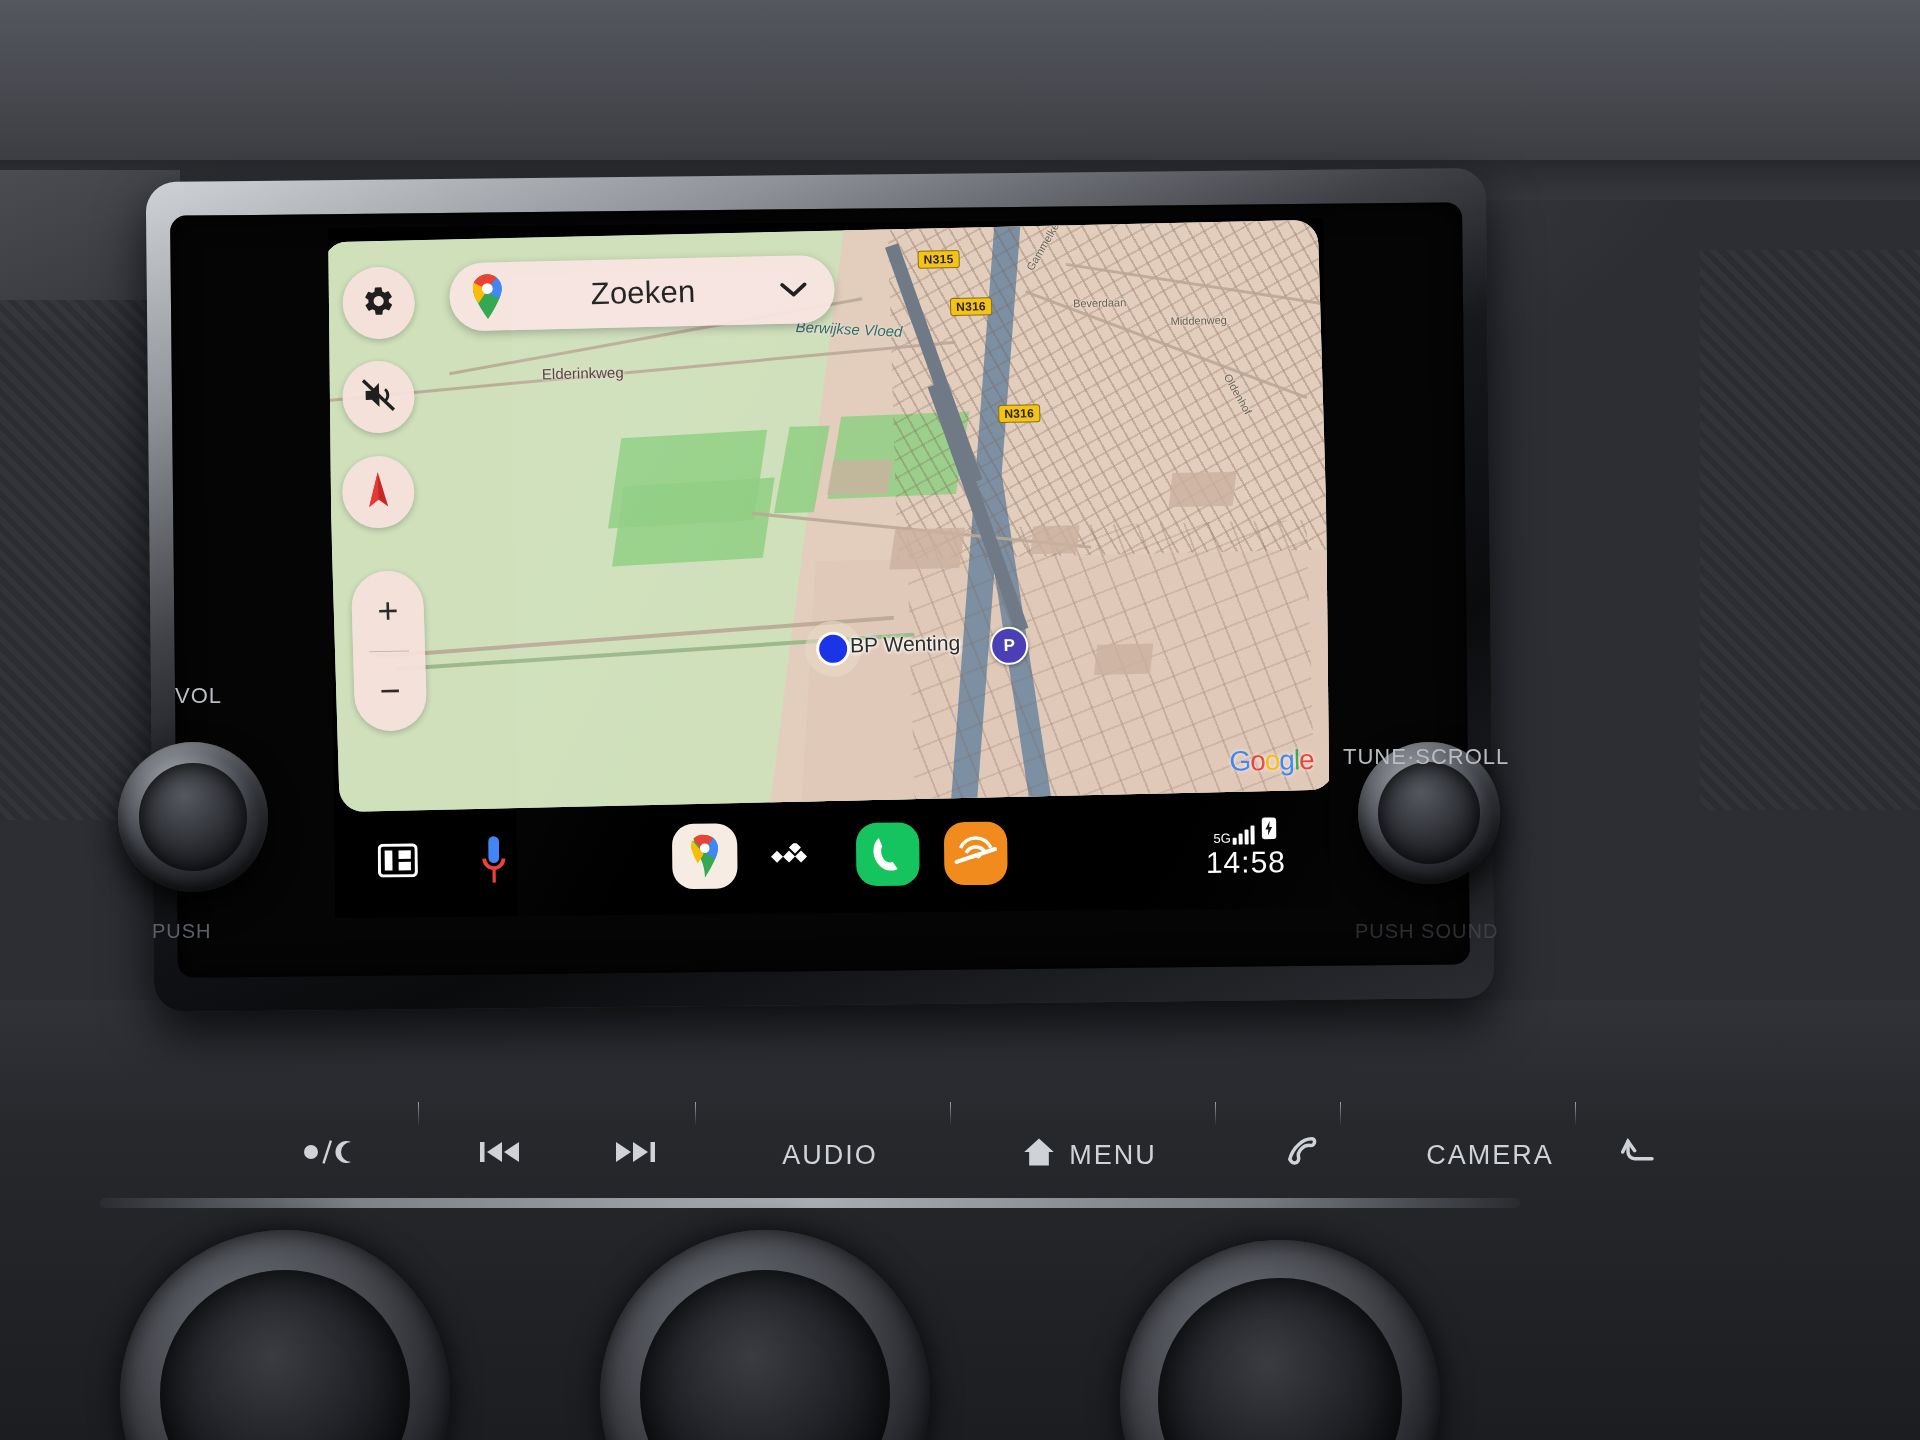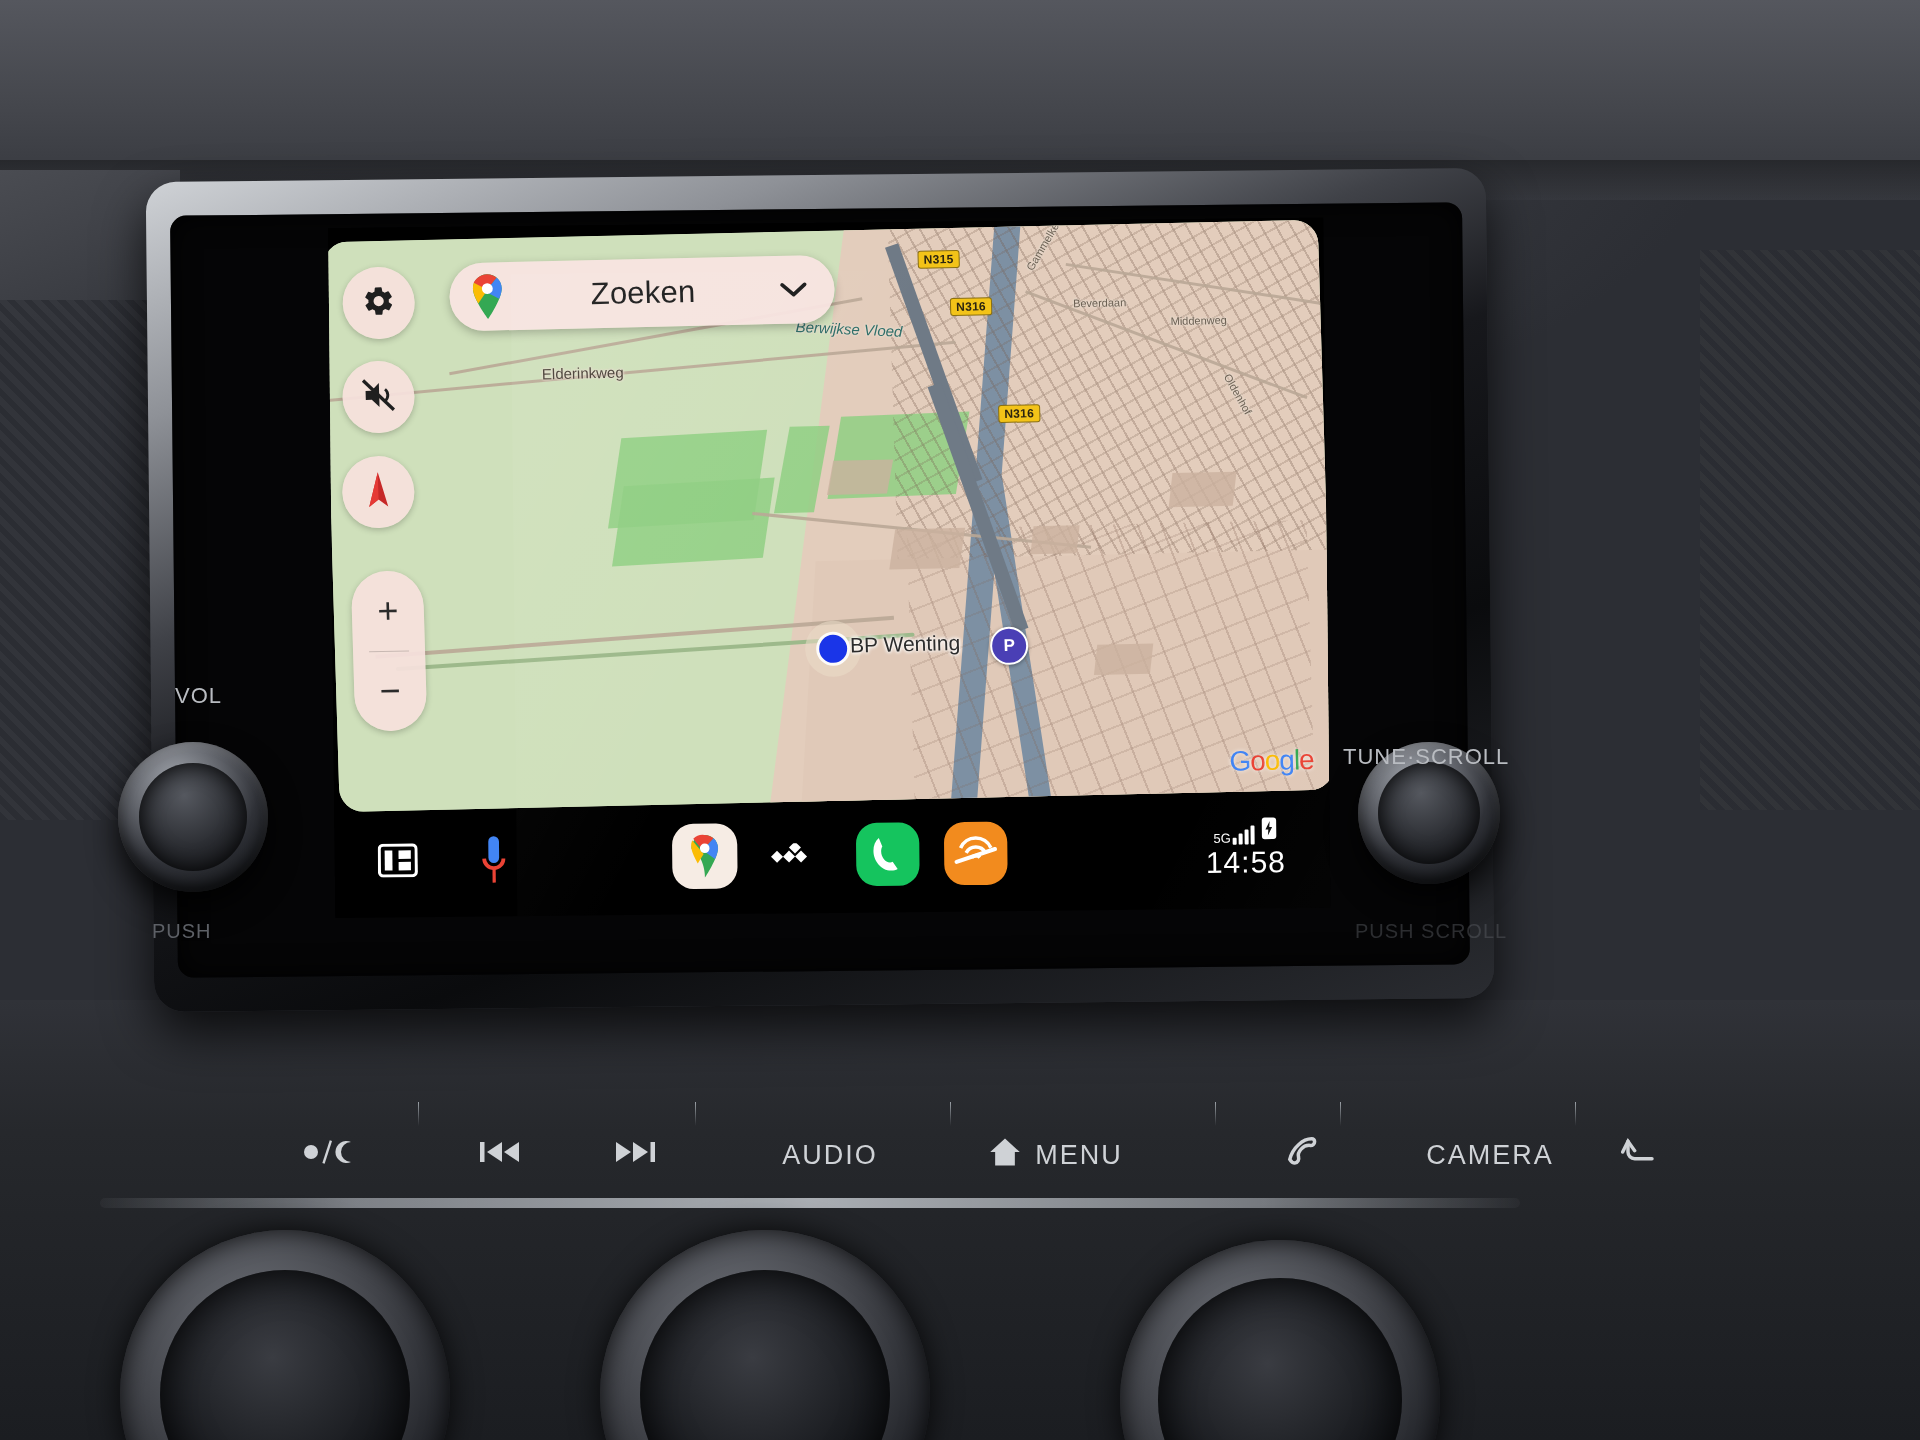--- a/index.html
+++ b/index.html
@@ -394,21 +394,21 @@
   <div class="knob left">
       <div class="k2"></div>
     </div>
   <div class="knob right">
       <div class="k2"></div>
     </div>
 
   <div class="sidelabel" style="left:175px;top:683px;">VOL</div>
   <div class="sidelabel dim" style="left:152px;top:908px;">PUSH</div>
   <div class="sidelabel" style="left:1343px;top:698px;margin-top:46px;">TUNE·SCROLL</div>
-  <div class="sidelabel dim" style="left:1355px;top:908px;opacity:.45;">PUSH SCROLL</div>
+  <div class="sidelabel dim" style="left:1355px;top:908px;opacity:.45;">PUSH SOUND</div>
 
   <div class="keyrow">
 
     <div class="key" style="left:80px;width:180px;">
       <span>
         <svg width="58" height="32" viewBox="0 0 58 32" fill="#cfd2d6">
           <circle cx="10" cy="16" r="7"></circle>
           <rect x="25" y="4" width="2.4" height="24" transform="rotate(18 26 16)"></rect>
           <path d="M50 6a11 11 0 100 20 9 9 0 010-20z"></path>
         </svg>
@@ -432,21 +432,21 @@
             <path d="M20 4 L35 14 L20 24 Z"></path>
           <rect x="37.5" y="4" width="4.5" height="20"></rect>
         </svg>
       </span>
     </div>
 
     <div class="key" style="left:545px;width:250px;">
       <span>AUDIO</span>
     </div>
 
-    <div class="key" style="left:756px;width:280px;text-align:center;">
+    <div class="key" style="left:790px;width:280px;text-align:center;">
       <span>
         <svg width="32" height="30" viewBox="0 0 26 24" fill="#cfd2d6">
           <path d="M13 1 L25 12 h-4 v11 h-16 V12 H1 Z"></path>
         </svg>
       </span>
       <span>MENU</span>
     </div>
 
     <div class="key" style="left:1060px;width:160px;">
       <span>

